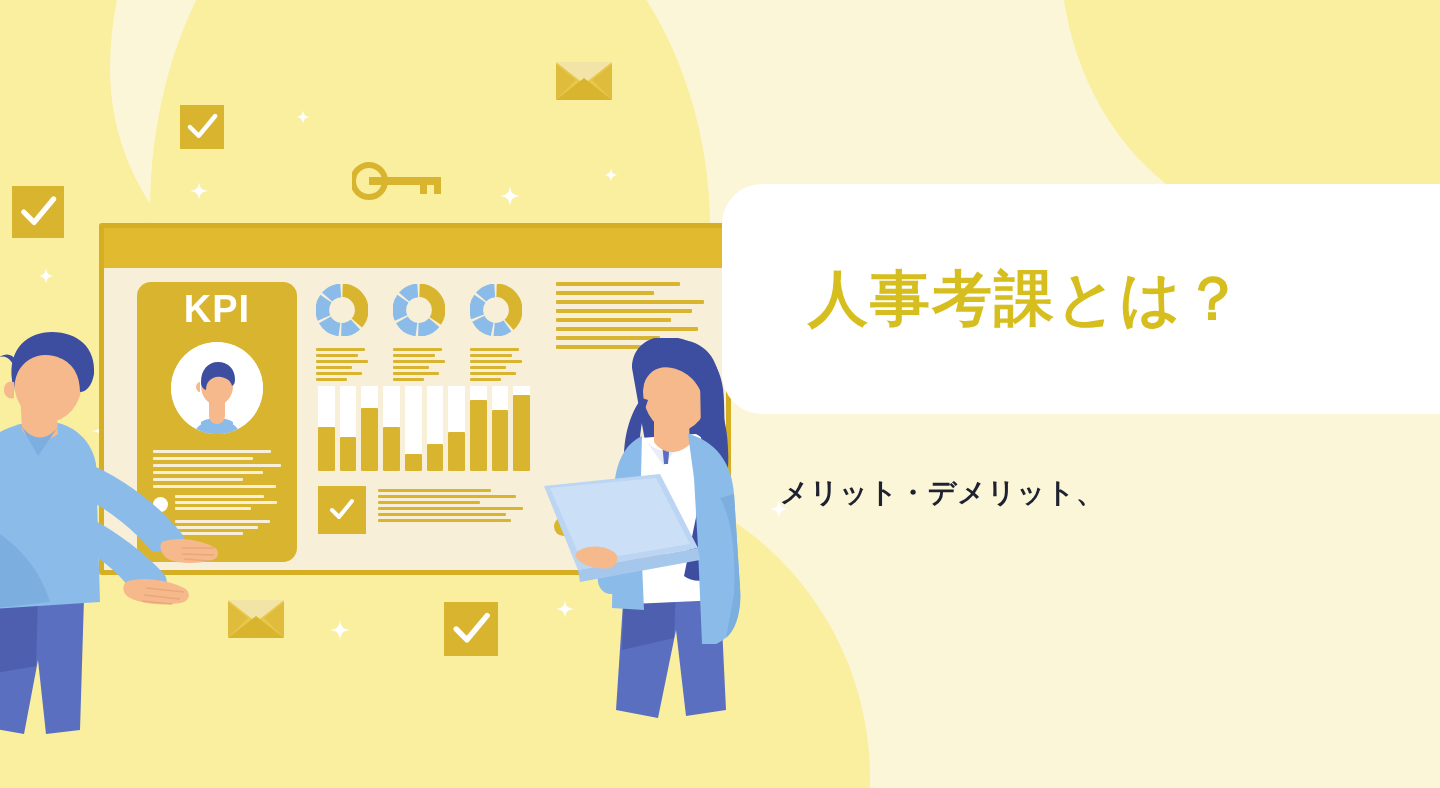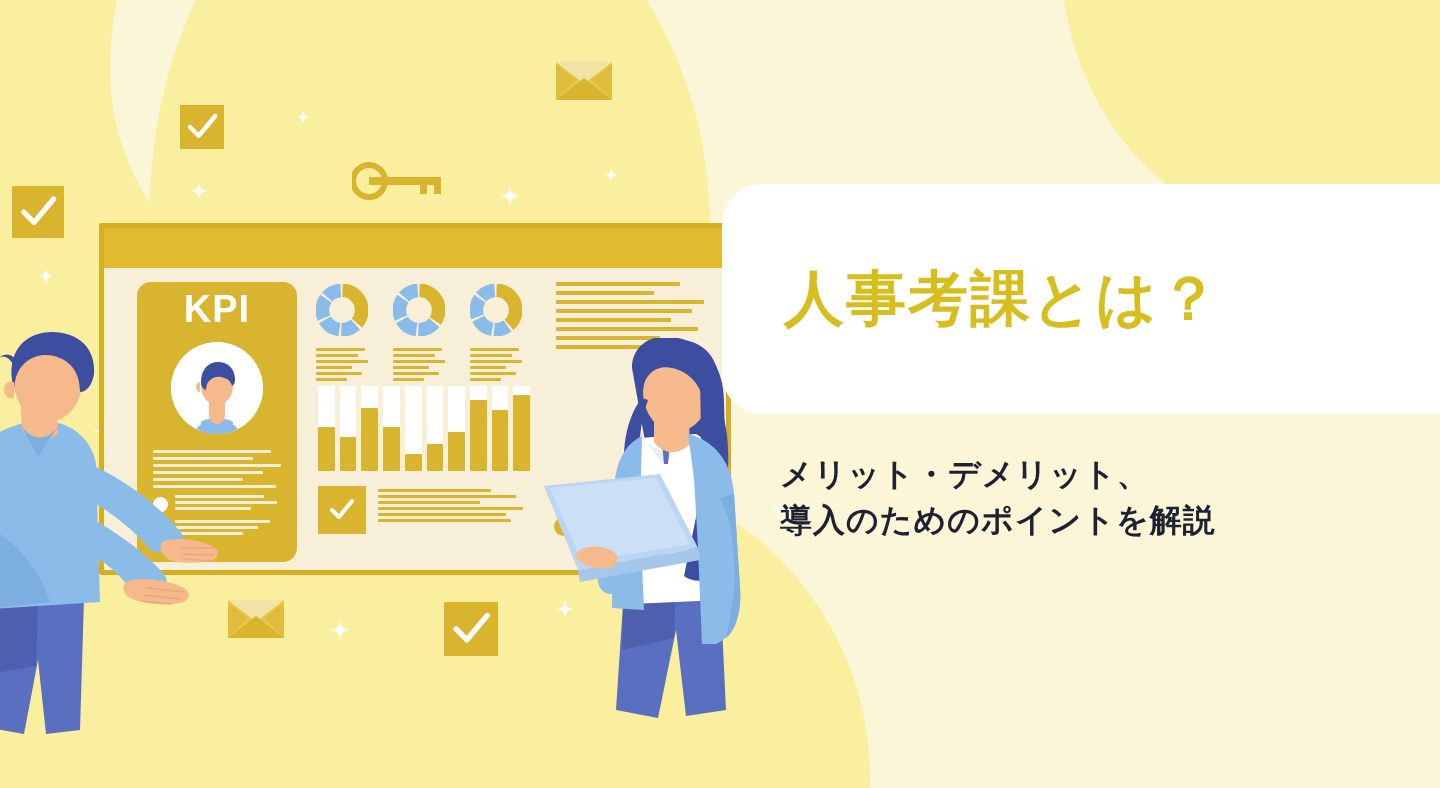--- a/index.html
+++ b/index.html
@@ -141,29 +141,29 @@
   .person { position:absolute; }
 
   
   #title-panel {
     position:absolute; left:722px; top:184px; width:740px; height:230px;
     background:#FFFFFF;
     border-radius:40px 0 0 40px;
     display:flex; align-items:center;
   }
   #title-text {
-    margin-left:62px;
+    margin-left:86px;
     font-size:60px; font-weight:bold; color:#D6BE1E;
     letter-spacing:2px;
     font-family:"Liberation Sans", sans-serif;
     white-space:nowrap;
   }
   #subtitle {
-    position:absolute; left:780px; top:451px; width:660px;
-    font-size:32px; font-weight:bold; color:#1E2130;
+    position:absolute; left:780px; top:473px; width:660px;
+    font-size:28px; font-weight:bold; color:#1E2130;
     line-height:1.45; letter-spacing:1px;
     font-family:"Liberation Sans", sans-serif;
   }
   #subtitle div { white-space:nowrap; }
 </style>
 </head>
 <body>
 
 <div id="stage">
 
@@ -488,16 +488,15 @@
       <path d="M44 212 C54 206 70 208 78 214 C84 218 82 228 74 230 C62 232 48 228 42 222 C38 218 40 214 44 212Z" fill="#F6B98C"></path>
     </svg>
   </div>
 
   <div id="title-panel">
     <div id="title-text">人事考課とは？</div>
   </div>
 
   <div id="subtitle">
     <div>メリット・デメリット、</div>
-    <div>導入のためのポイントを解説</div>
   </div>
 
 </div>
 
 </body></html>

